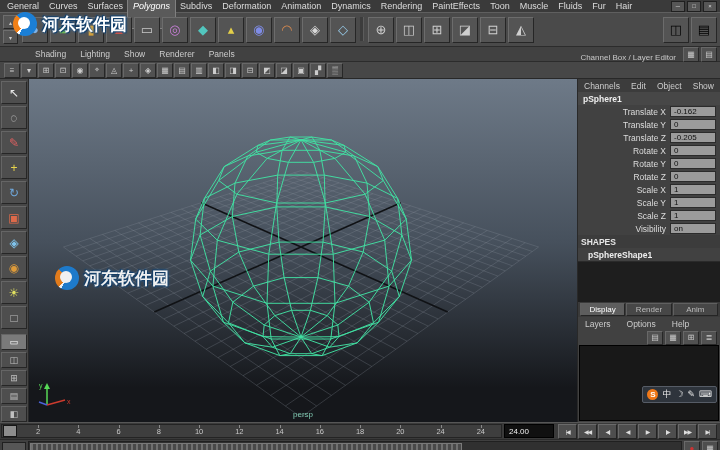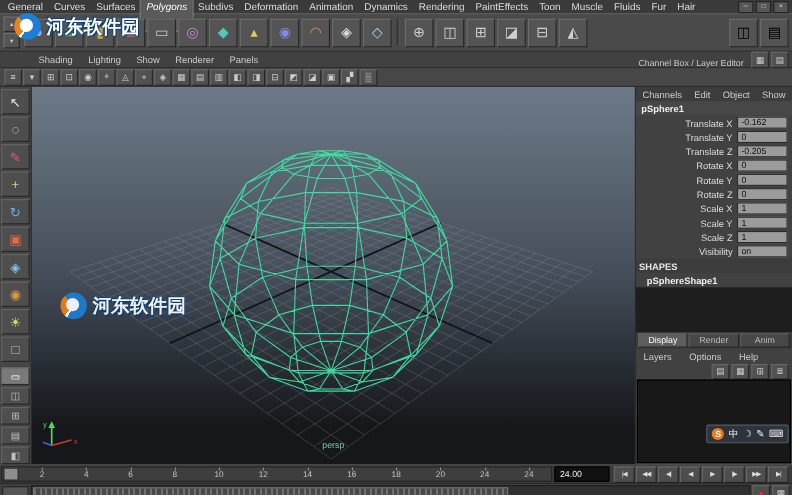--- a/index.html
+++ b/index.html
@@ -44,21 +44,21 @@
   .toolbox{width:28px;background:#464646;border-right:1px solid #292929;display:flex;flex-direction:column;
            align-items:center;padding-top:2px;gap:2px;}
   .tool-btn{width:24px;height:21px;background:#4e4e4e;border:1px solid;border-color:#656565 #262626 #262626 #656565;
             display:flex;align-items:center;justify-content:center;font-size:12px;}
   .layout-btn{width:24px;height:14px;background:#4e4e4e;border:1px solid;border-color:#656565 #262626 #262626 #656565;
               display:flex;align-items:center;justify-content:center;font-size:9px;color:#c0c0c0;}
   .layout-btn.active{background:#7a7a7a;color:#fff;}
 
   .viewport{position:relative;flex:1;overflow:hidden;}
   #scene{position:absolute;left:0;top:0;}
-  .persp-label{position:absolute;left:50%;transform:translateX(-50%);bottom:13px;font-size:8px;color:#7fc8b0;}
+  .persp-label{position:absolute;left:50%;transform:translateX(-50%);bottom:3px;font-size:8px;color:#7fc8b0;}
   .axis-ind{position:absolute;left:6px;bottom:10px;}
 
   
   .channelbox{width:142px;background:#414141;border-left:1px solid #292929;display:flex;flex-direction:column;
               font-size:8.5px;color:#ccc;}
   .cb-tabs{height:13px;display:flex;align-items:center;justify-content:space-between;padding:0 6px;background:#3c3c3c;}
   .cb-tab{cursor:default;white-space:nowrap;}
   .cb-object{height:13px;display:flex;align-items:center;font-weight:bold;color:#eee;padding-left:5px;background:#474747;}
   .cb-row{height:13px;display:flex;align-items:center;}
   .cb-name{flex:1;text-align:right;padding-right:4px;color:#ddd;white-space:nowrap;}

